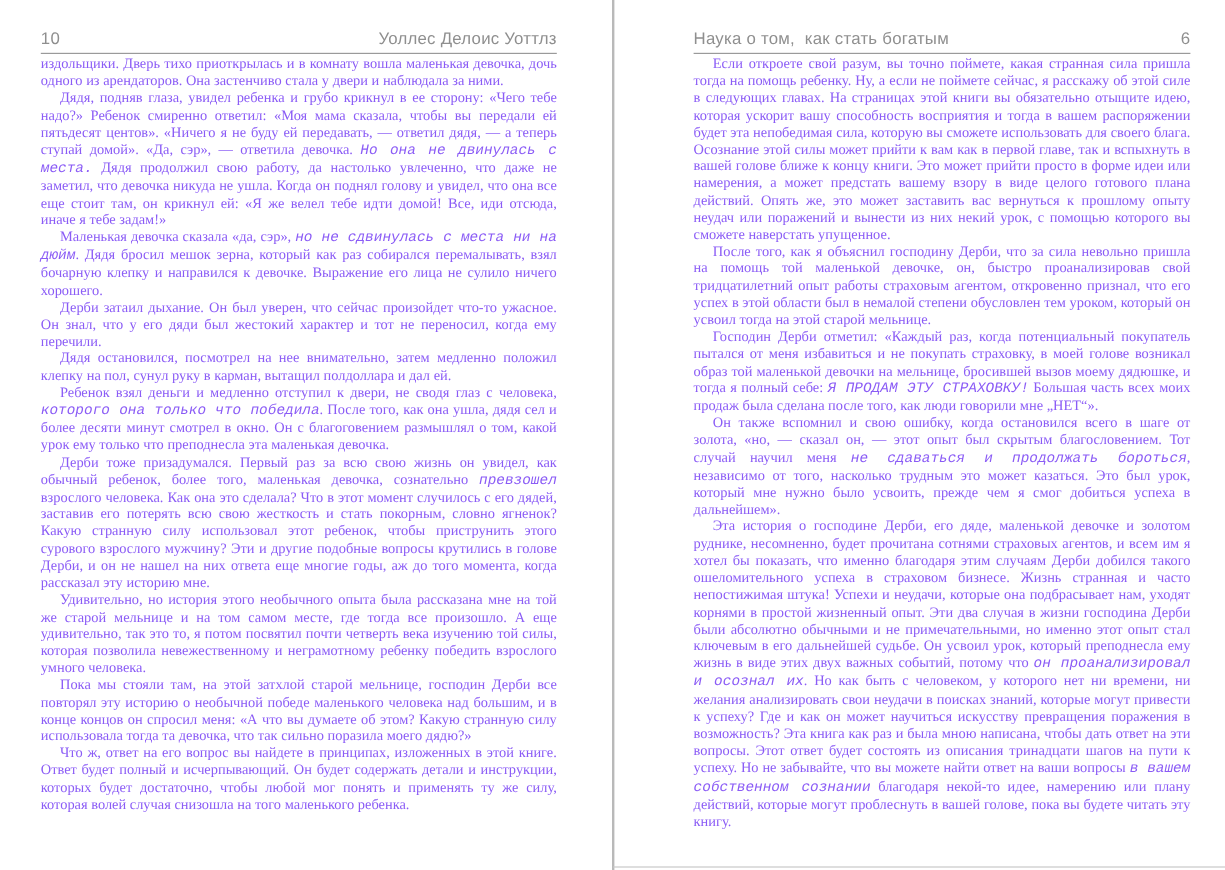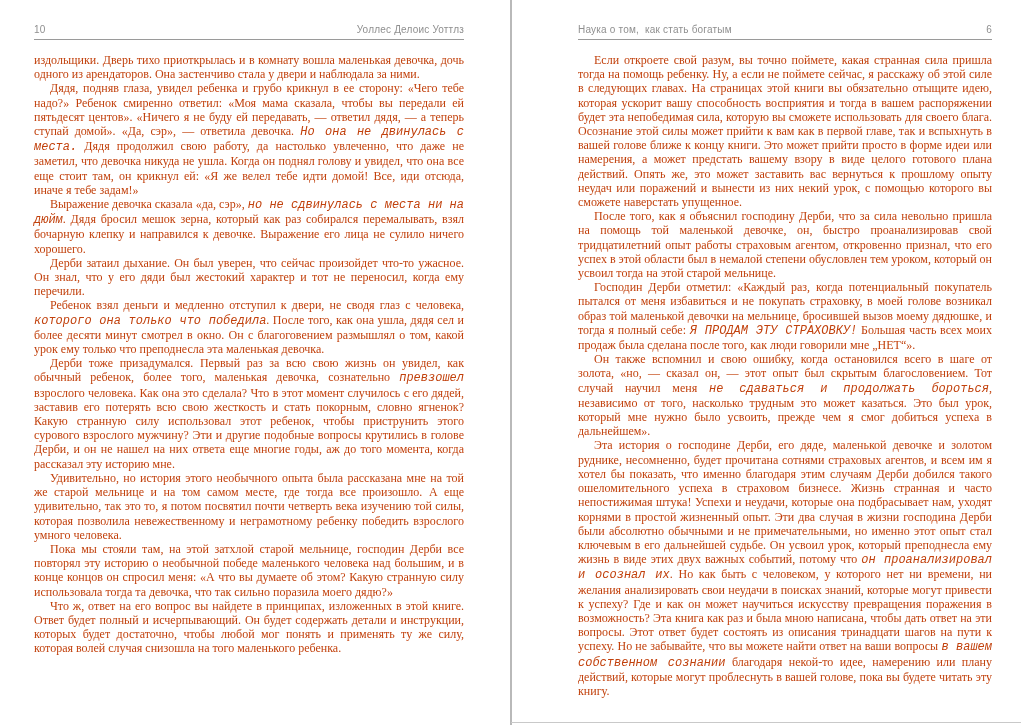--- a/index.html
+++ b/index.html
@@ -13,28 +13,28 @@
   .gutter {
     position:absolute; left:510px; top:0; width:2px; height:725px;
     background:#b9b9b9;
   }
   .page { position:absolute; top:0; height:725px; overflow:hidden; }
   .page-left  { left:0;    width:510px; padding:24px 46px 0 34px; }
   .page-right { left:512px; width:509px; padding:24px 29px 0 66px; }
   .pagehead {
     display:flex; justify-content:space-between; align-items:center;
     font-family:"Liberation Sans", sans-serif;
-    font-size:10px; color:#8f8f8f; letter-spacing:.2px;
+    font-size:14px; color:#8f8f8f; letter-spacing:.2px;
     border-bottom:1px solid #9a9a9a; padding-bottom:4px;
     white-space:pre;
   }
   .body-text {
-    margin-top:13px;
+    margin-top:1px;
     font-size:12px; line-height:14.2px;
-    color:#c2410c;
+    color:#8b5cf6;
     text-align:justify;
     hyphens:auto; -webkit-hyphens:auto;
   }
   .body-text p { text-indent:16px; margin:0; }
   .body-text p.noindent { text-indent:0; }
   .body-text i { font-style:italic;font-family:Liberation Mono, monospace; }
   .page-bottom-edge {
     position:absolute; left:511px; top:722px; width:510px; height:1px;
     background:#c9c9c9;
   }
@@ -45,22 +45,23 @@
 <div class="spread">
 
   <section class="page page-left">
     <header class="pagehead">
       <span>10</span>
       <span>Уоллес Делоис Уоттлз</span>
     </header>
     <div class="body-text" lang="ru">
         <p class="noindent"><span>издольщики. Дверь тихо приоткрылась и в комнату вошла маленькая девочка, дочь одного из арендаторов. Она застенчиво стала у двери и наблюдала за ними.</span></p>
         <p><span>Дядя, подняв глаза, увидел ребенка и грубо крикнул в ее сторону: «Чего тебе надо?» Ребенок смиренно ответил: «Моя мама сказала, чтобы вы передали ей пятьдесят центов». «Ничего я не буду ей передавать, — ответил дядя, — а теперь ступай домой». «Да, сэр», — ответила девочка. </span><i>Но она не двинулась с места.</i><span> Дядя продолжил свою работу, да настолько увлеченно, что даже не заметил, что девочка никуда не ушла. Когда он поднял голову и увидел, что она все еще стоит там, он крикнул ей: «Я же велел тебе идти домой! Все, иди отсюда, иначе я тебе задам!»</span></p>
-        <p><span>Выражение девочка сказала «да, сэр», </span><i>но не сдвинулась с места ни на дюйм</i><span>. Дядя бросил мешок зерна, который как раз собирался перемалывать, взял бочарную клепку и направился к девочке. Выражение его лица не сулило ничего хорошего.</span></p>
+        <p><span>Маленькая девочка сказала «да, сэр», </span><i>но не сдвинулась с места ни на дюйм</i><span>. Дядя бросил мешок зерна, который как раз собирался перемалывать, взял бочарную клепку и направился к девочке. Выражение его лица не сулило ничего хорошего.</span></p>
         <p><span>Дерби затаил дыхание. Он был уверен, что сейчас произойдет что-то ужасное. Он знал, что у его дяди был жестокий характер и тот не переносил, когда ему перечили.</span></p>
+        <p><span>Дядя остановился, посмотрел на нее внимательно, затем медленно положил клепку на пол, сунул руку в карман, вытащил полдоллара и дал ей.</span></p>
         <p><span>Ребенок взял деньги и медленно отступил к двери, не сводя глаз с человека, </span><i>которого она только что победила</i><span>. После того, как она ушла, дядя сел и более десяти минут смотрел в окно. Он с благоговением размышлял о том, какой урок ему только что преподнесла эта маленькая девочка.</span></p>
         <p><span>Дерби тоже призадумался. Первый раз за всю свою жизнь он увидел, как обычный ребенок, более того, маленькая девочка, сознательно </span><i>превзошел</i><span> взрослого человека. Как она это сделала? Что в этот момент случилось с его дядей, заставив его потерять всю свою жесткость и стать покорным, словно ягненок? Какую странную силу использовал этот ребенок, чтобы приструнить этого сурового взрослого мужчину? Эти и другие подобные вопросы крутились в голове Дерби, и он не нашел на них ответа еще многие годы, аж до того момента, когда рассказал эту историю мне.</span></p>
         <p><span>Удивительно, но история этого необычного опыта была рассказана мне на той же старой мельнице и на том самом месте, где тогда все произошло. А еще удивительно, так это то, я потом посвятил почти четверть века изучению той силы, которая позволила невежественному и неграмотному ребенку победить взрослого умного человека.</span></p>
         <p><span>Пока мы стояли там, на этой затхлой старой мельнице, господин Дерби все повторял эту историю о необычной победе маленького человека над большим, и в конце концов он спросил меня: «А что вы думаете об этом? Какую странную силу использовала тогда та девочка, что так сильно поразила моего дядю?»</span></p>
         <p><span>Что ж, ответ на его вопрос вы найдете в принципах, изложенных в этой книге. Ответ будет полный и исчерпывающий. Он будет содержать детали и инструкции, которых будет достаточно, чтобы любой мог понять и применять ту же силу, которая волей случая снизошла на того маленького ребенка.</span></p>
       </div>
   </section>
 
   <div class="gutter"></div>
 

